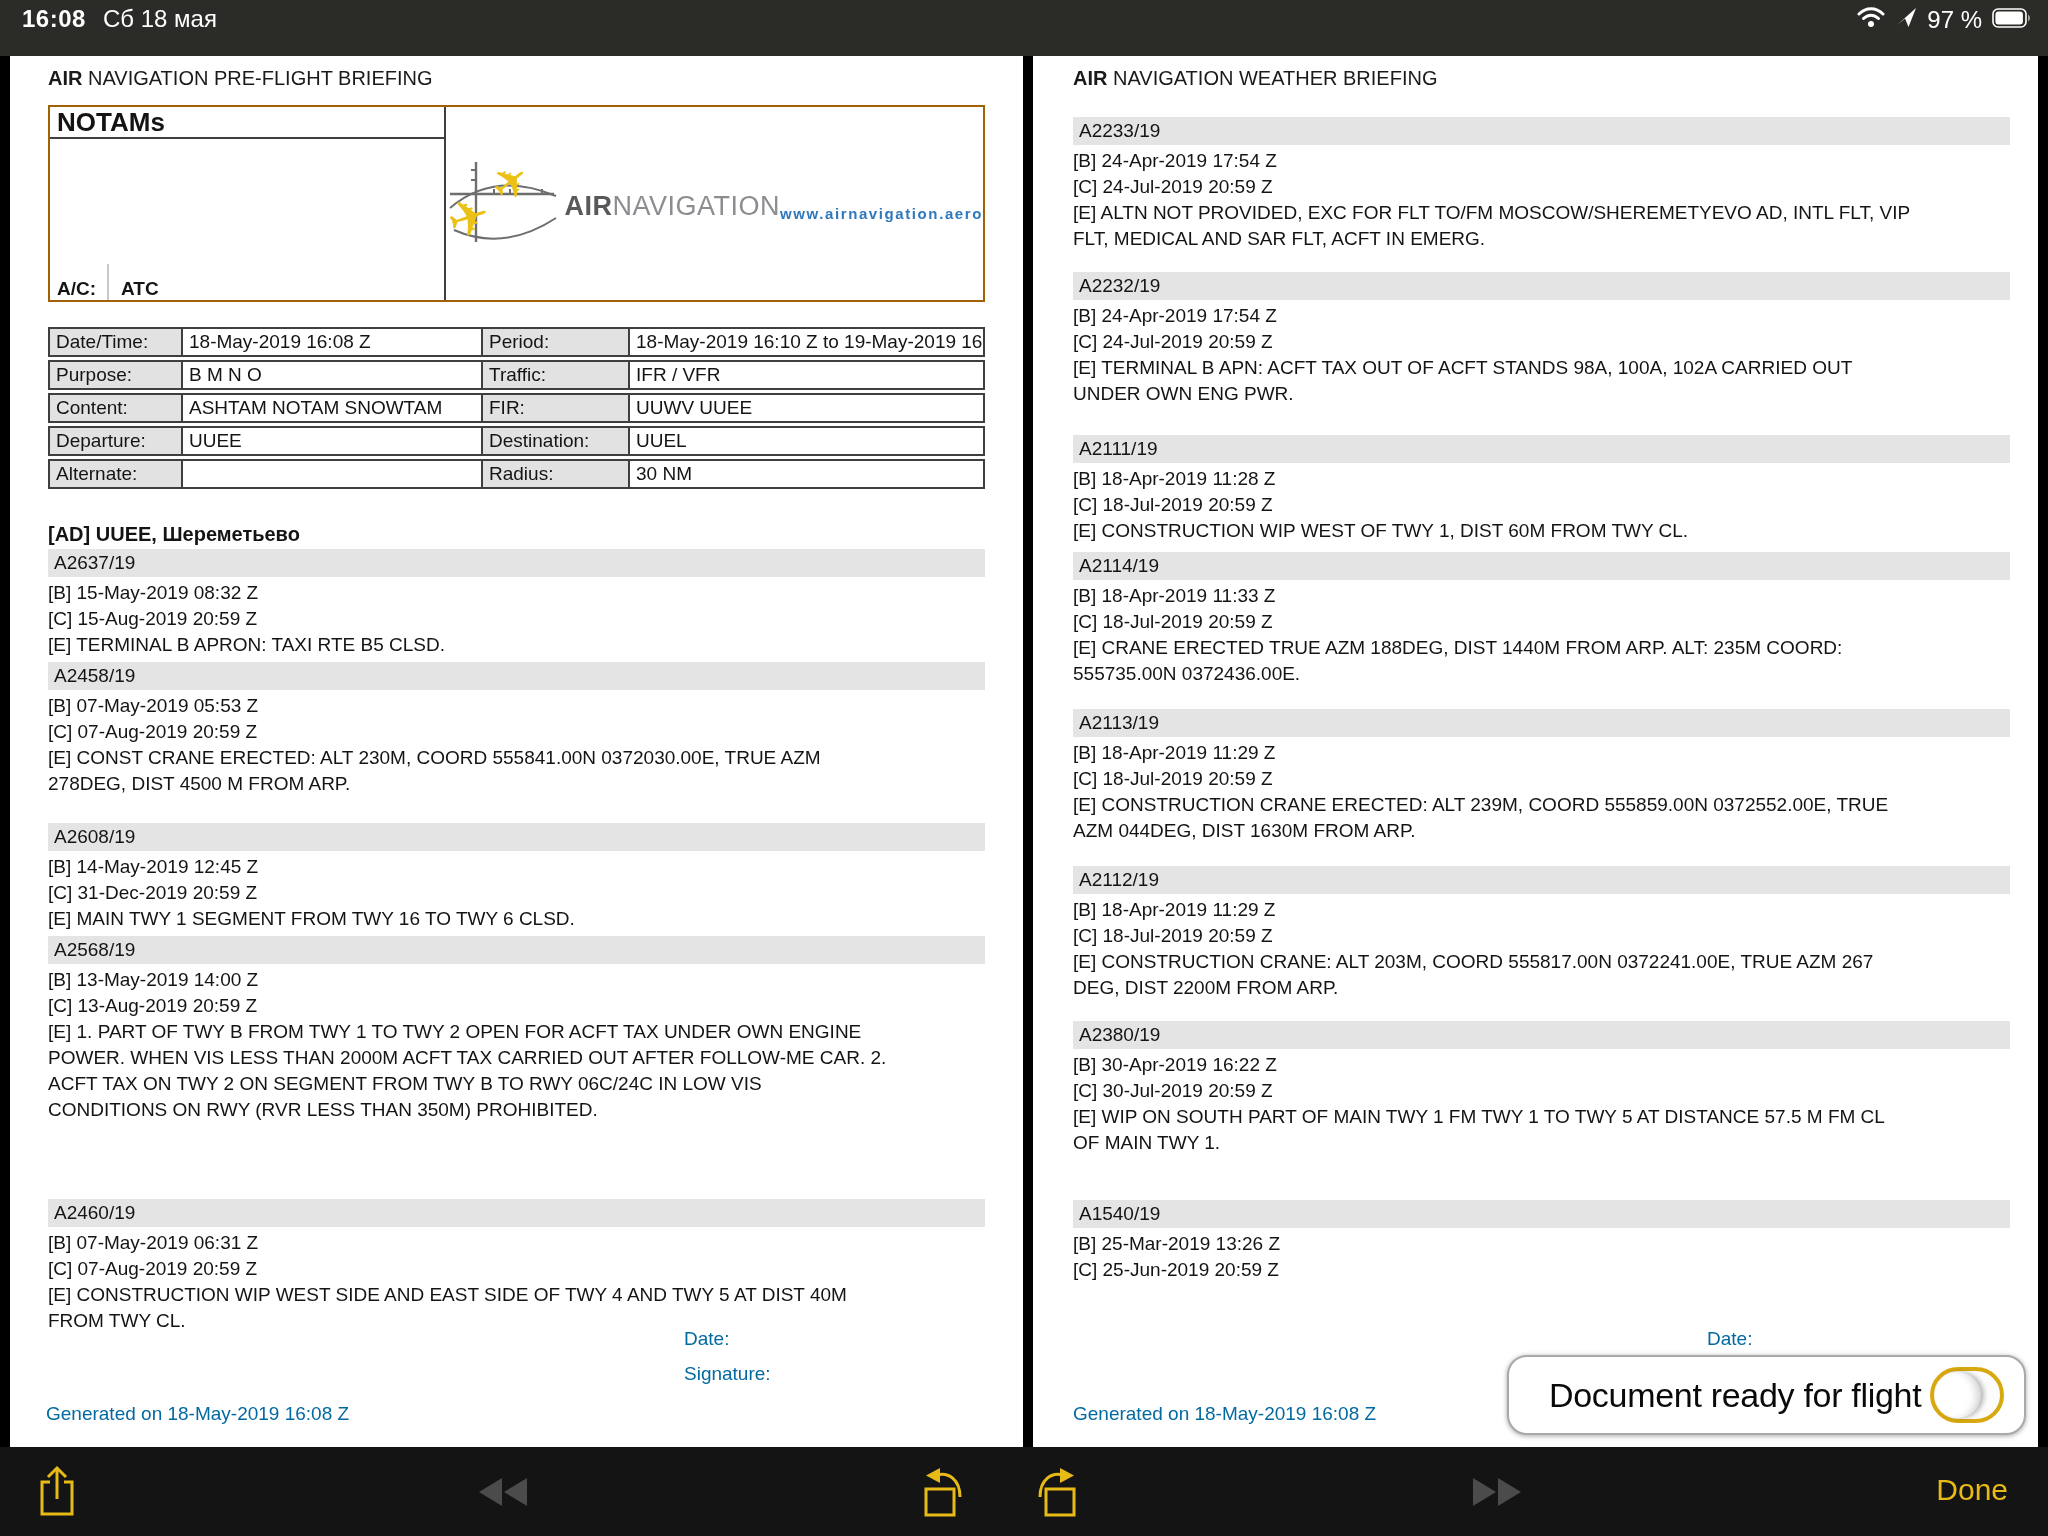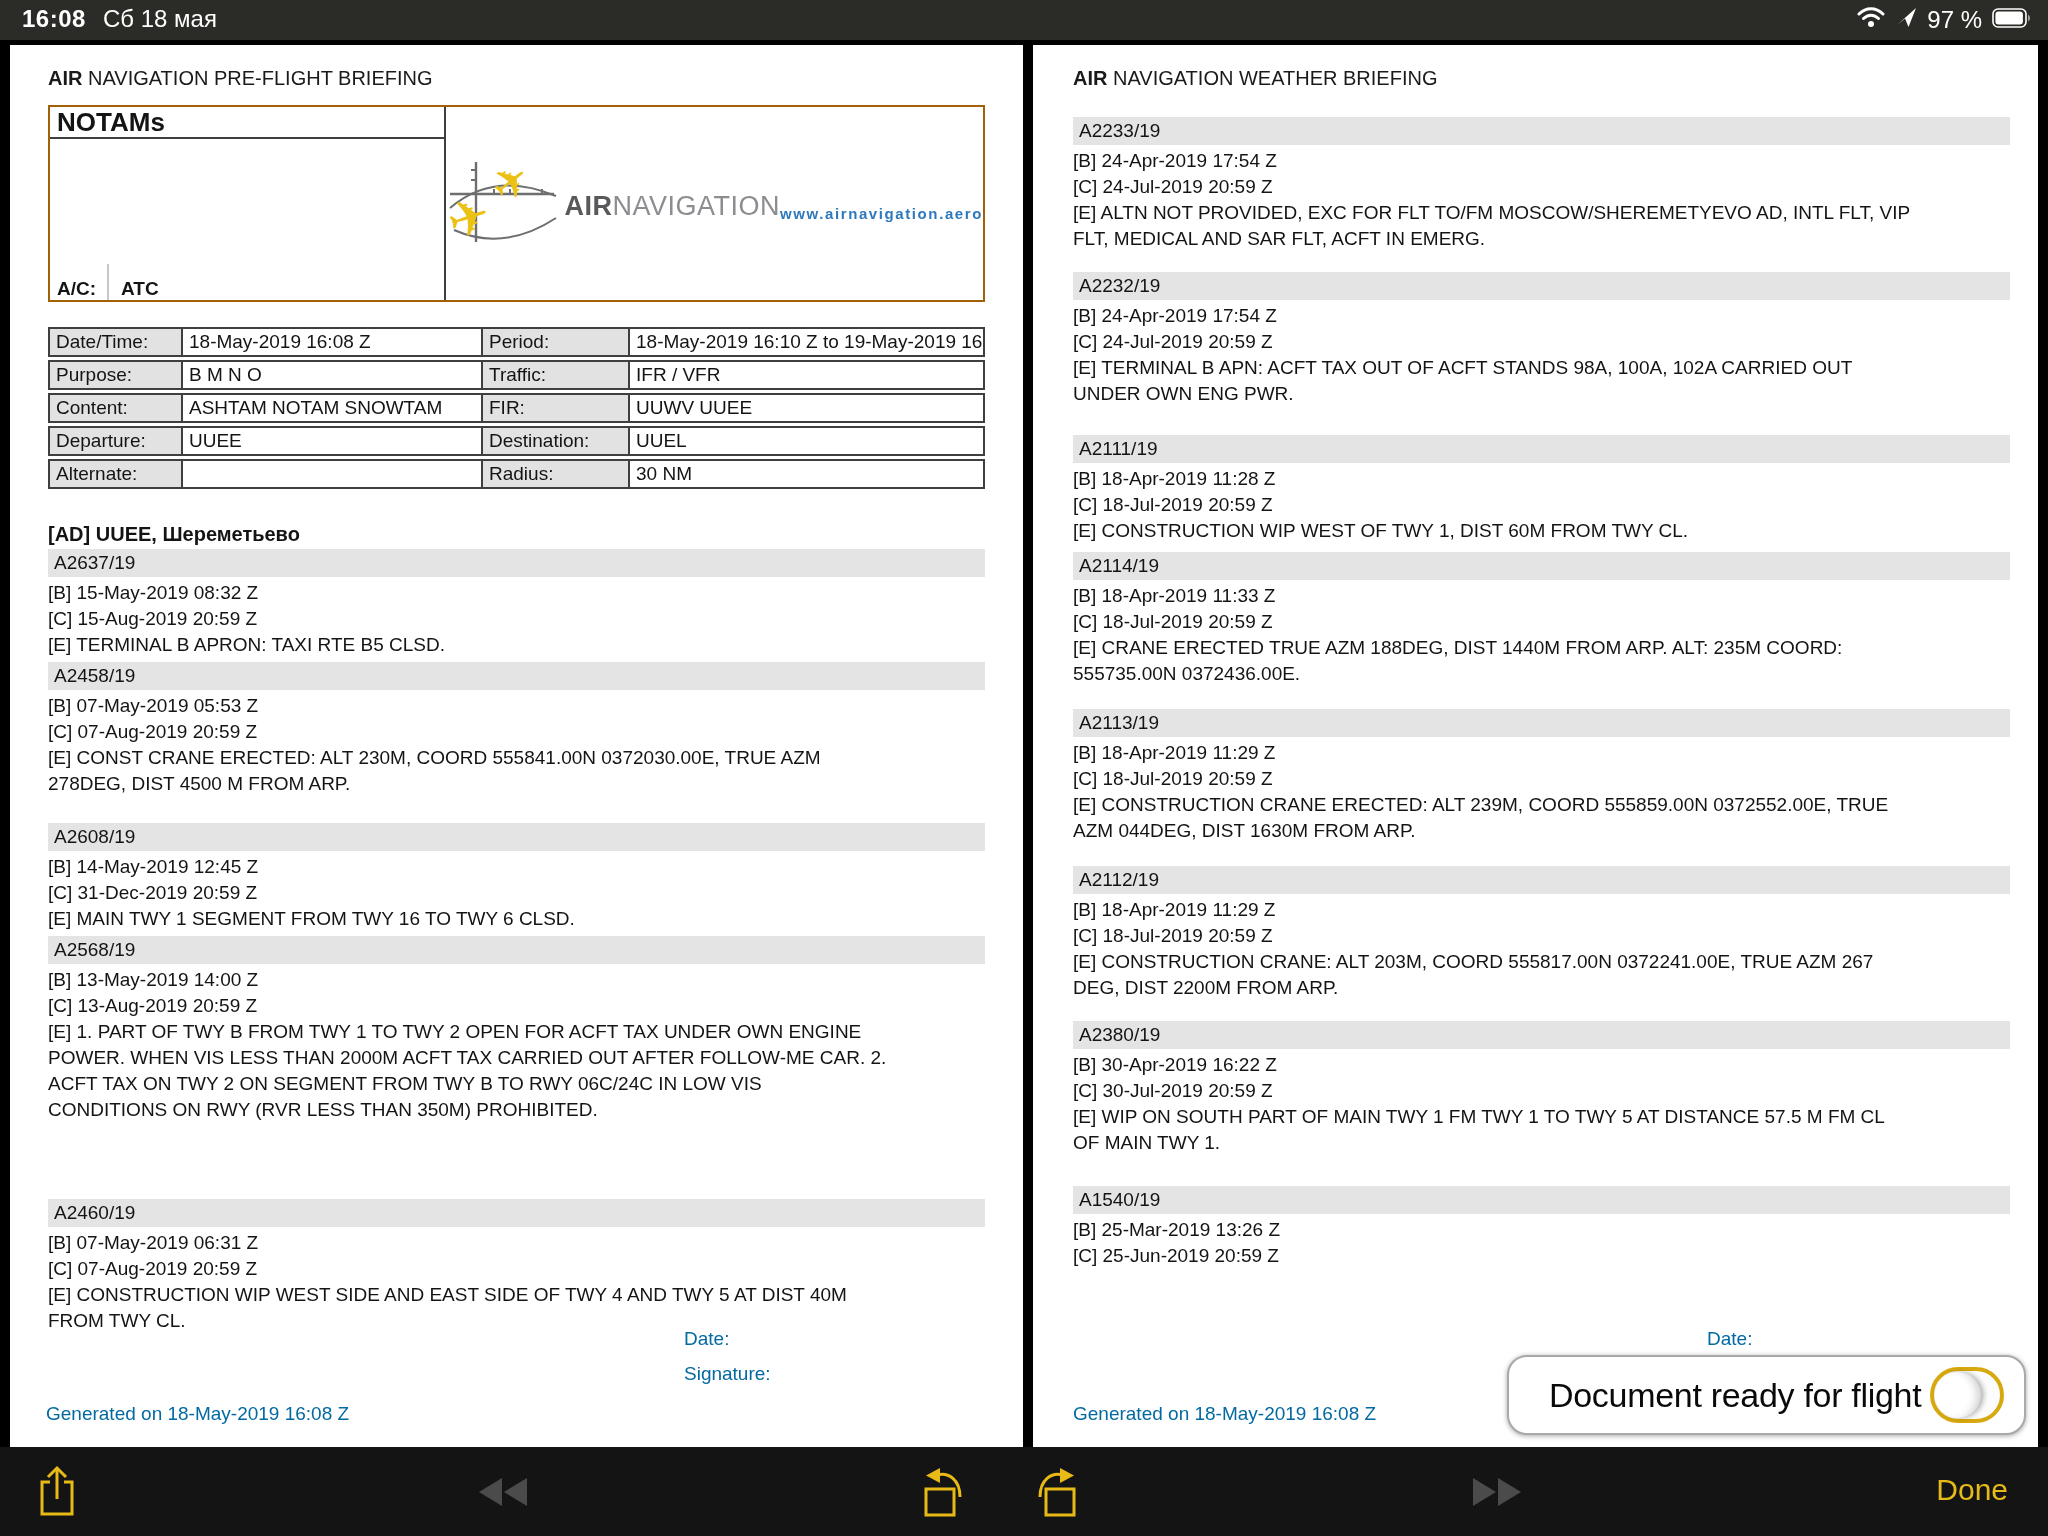--- a/index.html
+++ b/index.html
@@ -3,21 +3,21 @@
 <meta charset="utf-8">
 <style>
   html,body{margin:0;padding:0;}
   body{
     width:2048px;height:1536px;position:relative;overflow:hidden;
     background:#000;font-family:"Liberation Sans",sans-serif;
     -webkit-font-smoothing:antialiased;
   }
   
   .statusbar{
-    position:absolute;left:0;top:0;width:2048px;height:40px;
+    position:absolute;left:0;top:0;width:2048px;height:56px;
     background:#2b2b27;color:#fff;display:flex;align-items:center;
     font-size:24px;z-index:10;
   }
   .sb-time{position:absolute;left:22px;top:5px;font-weight:700;letter-spacing:.5px;}
   .sb-date{position:absolute;left:103px;top:5px;font-weight:400;}
   .sb-right{position:absolute;right:16px;top:0;height:40px;display:flex;align-items:center;gap:10px;}
   .sb-batt-text{font-size:24px;}
   
   .page{
     position:absolute;top:45px;height:1402px;background:#fff;color:#141414;
@@ -49,21 +49,21 @@
   .cell.lab{background:#e2e2e2;}
   .info-row .cell + .cell{border-left:0;}
   
   .sec-head{margin-top:33px;font-size:20px;font-weight:700;line-height:25px;margin-bottom:2px;}
   .idbar{height:28px;background:#e4e4e4;display:flex;align-items:center;
          padding-left:6px;font-size:19px;box-sizing:border-box;}
   .lines{margin-top:3px;font-size:19px;line-height:26px;}
   .eline{white-space:pre-line;}
   .mb4{margin-bottom:4px;} .mb8{margin-bottom:8px;} .mb20{margin-bottom:20px;}
   .mb22{margin-bottom:22px;} .mb26{margin-bottom:26px;} .mb28{margin-bottom:28px;}
-  .mb30{margin-bottom:30px;} .mb76{margin-bottom:76px;}
+  .mb30{margin-bottom:44px;} .mb76{margin-bottom:76px;}
   
   .f-abs{position:absolute;font-size:19px;color:#0369a1;}
   
   .ready-box{
     position:absolute;left:1507px;top:1355px;width:519px;height:80px;background:#fff;
     border:2px solid #a9a9a9;border-radius:20px;box-sizing:border-box;z-index:6;
     display:flex;align-items:center;justify-content:space-between;padding:0 20px 0 40px;
     box-shadow:0 1px 5px rgba(0,0,0,.35);
   }
   .ready-label{font-size:34px;color:#0a0a0a;letter-spacing:-.3px;}

